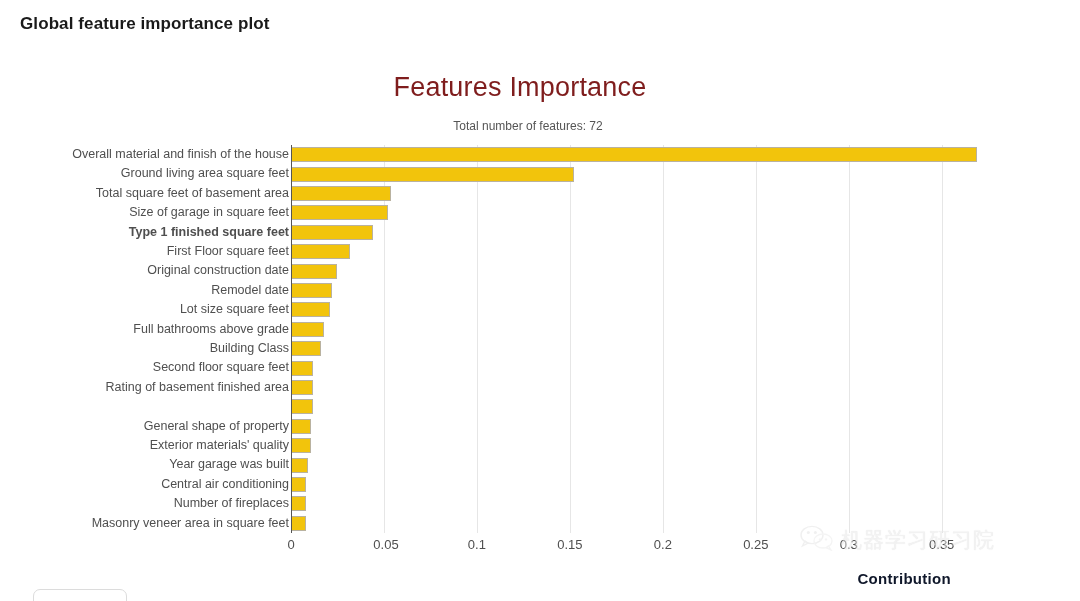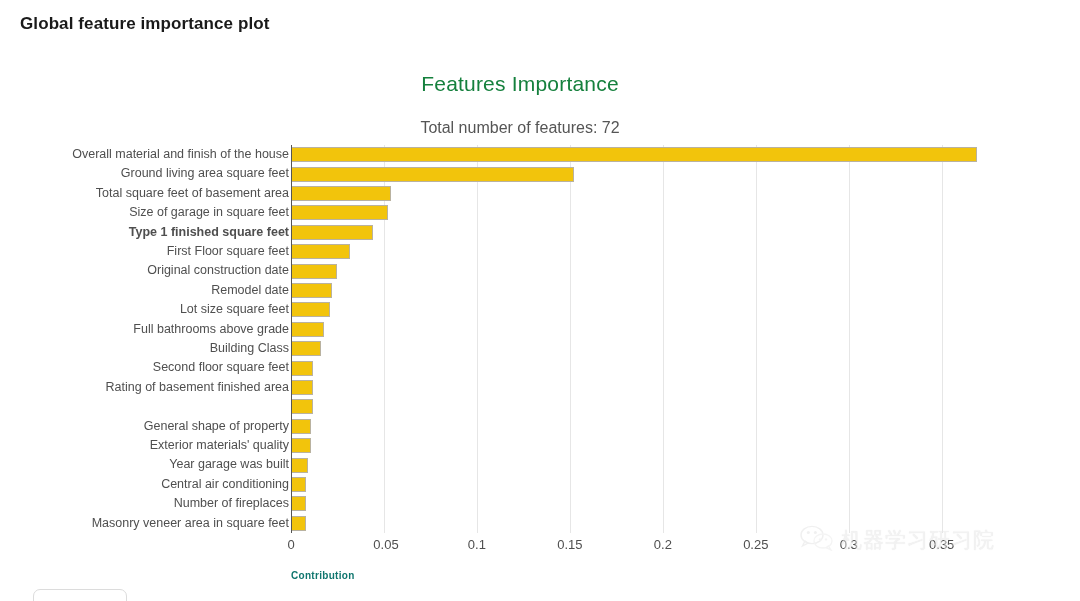--- a/index.html
+++ b/index.html
@@ -35,32 +35,32 @@
     width: 1080px;
     height: 553px;
   }
 
   #chart-title {
     position: absolute;
     left: 0;
     top: 24px;
     width: 1040px;
     text-align: center;
-    font-size: 21px;
-    color: #15803d;
+    font-size: 27px;
+    color: #7f1d1d;
     font-weight: normal;
     letter-spacing: 0.2px;
   }
   #chart-subtitle {
     position: absolute;
-    left: 0;
+    left: 8px;
     top: 71px;
     width: 1040px;
     text-align: center;
-    font-size: 16px;
+    font-size: 12px;
     color: #555555;
   }
 
   
   #plot-area {
     position: absolute;
     left: 291px;
     top: 97px;      
     width: 660px;
     height: 388px;
@@ -115,24 +115,24 @@
     font-size: 13px;
     color: #4f4f4f;
     transform: translateX(-50%);
     white-space: nowrap;
   }
   #xaxis-label {
     position: absolute;
     left: 291px;
     top: 522px;
     width: 660px;
-    text-align: left;
-    font-size: 10px;
+    text-align: right;
+    font-size: 15px;
     font-weight: bold;
-    color: #0f766e;
+    color: #0f172a;
     letter-spacing: 0.3px;
   }
 
   
   #watermark {
     position: absolute;
     left: 800px;
     top: 525px;
     display: flex;
     align-items: center;

